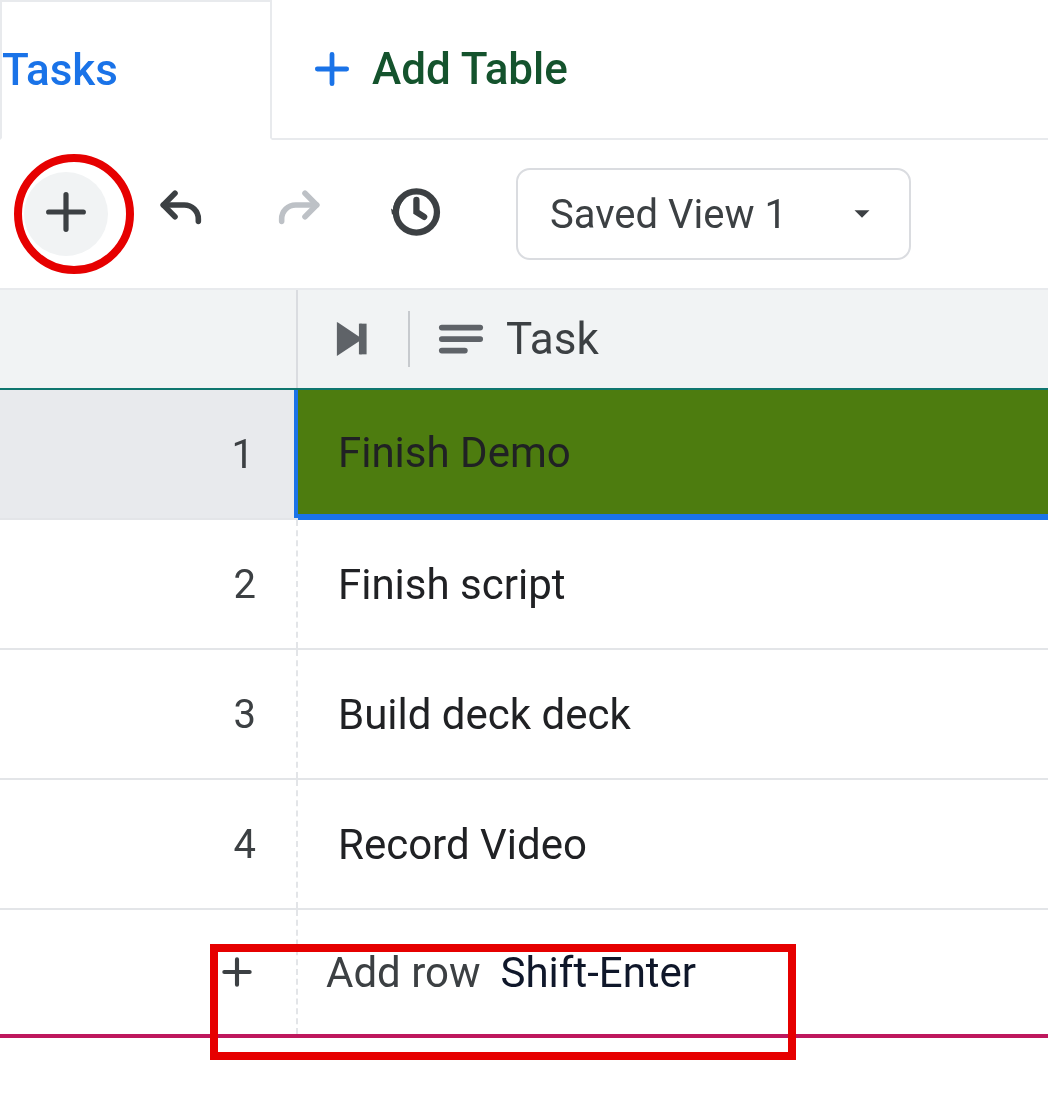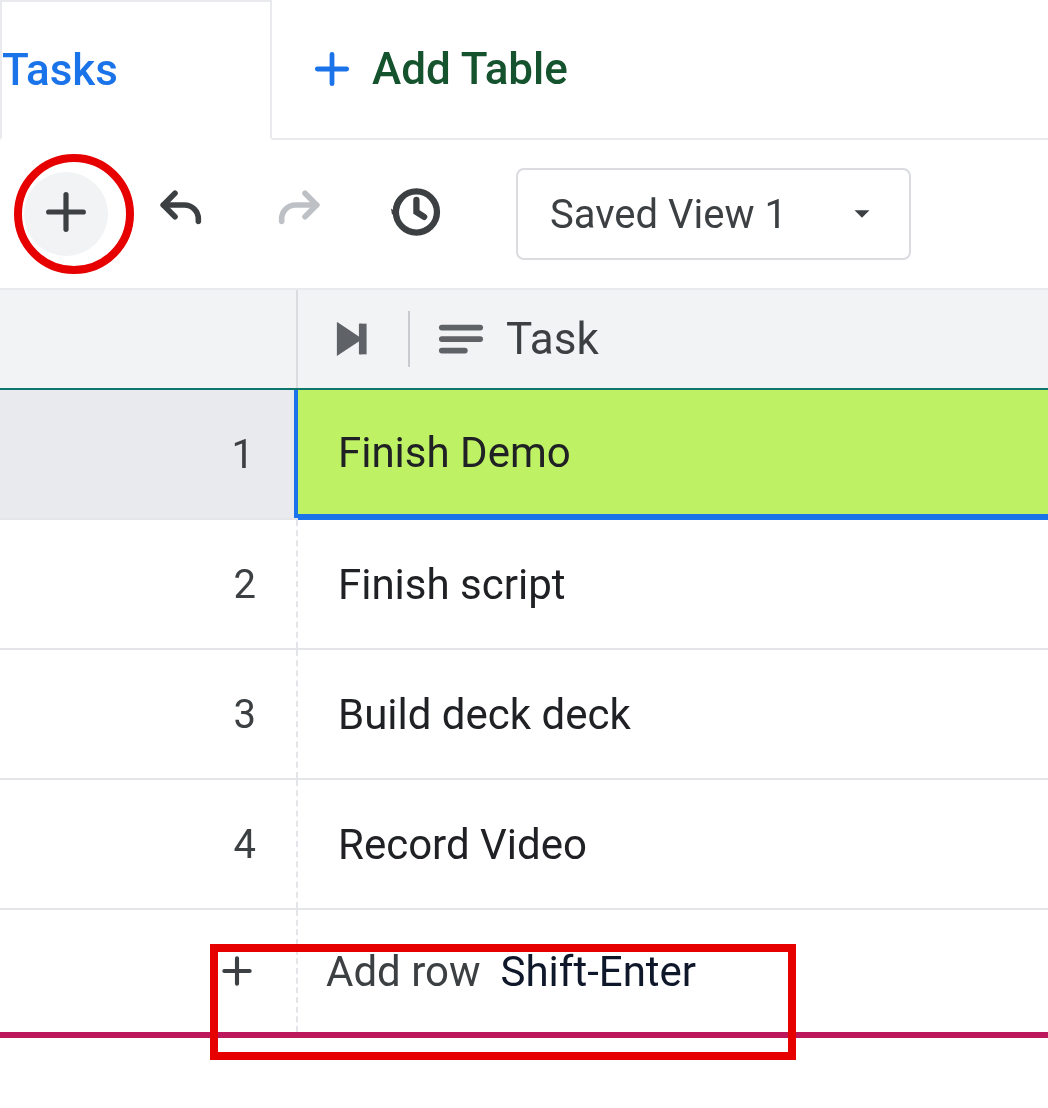--- a/index.html
+++ b/index.html
@@ -69,21 +69,21 @@
       width: 120px; height: 120px;
       border: 8px solid #e60000;
       border-radius: 50%;
       pointer-events: none;
     }
     .view-pill {
       display: flex;
       align-items: center;
       height: 92px;
       border: 2px solid #dadce0;
-      border-radius: 8px;
+      border-radius: 14px;
       padding: 0 32px;
       gap: 60px;
       margin-left: 28px;
       cursor: pointer;
     }
     .view-pill .label { font-size: 40px; color: #3c4043; }
     .view-pill .caret svg { display:block; }
 
     
     .header-row {
@@ -135,35 +135,35 @@
       font-size: 42px;
       color: #202124;
     }
 
     
     .data-row.selected .rownum-col {
       background: #e8eaed;
       border-right: 4px solid #1a73e8;
     }
     .data-row.selected .cell {
-      background: #bef264;
+      background: #4d7c0f;
       border-bottom: 6px solid #1a73e8;
       margin-bottom: -2px;
     }
 
     
     .data-row:not(.selected) .rownum-col {
       border-right: 2px dashed #e3e5e8;
     }
 
     
     .add-row {
       display: flex;
       height: 128px;
-      border-bottom: 6px solid #be185d;
+      border-bottom: 4px solid #be185d;
     }
     .add-row .rownum-col {
       background: #fff;
       border-right: 2px dashed #e3e5e8;
       justify-content: flex-end;
     }
     .add-row .rownum-col .plus-small svg { display:block; }
     .add-row .footer-cell {
       flex: 1;
       display:flex; align-items:center;

